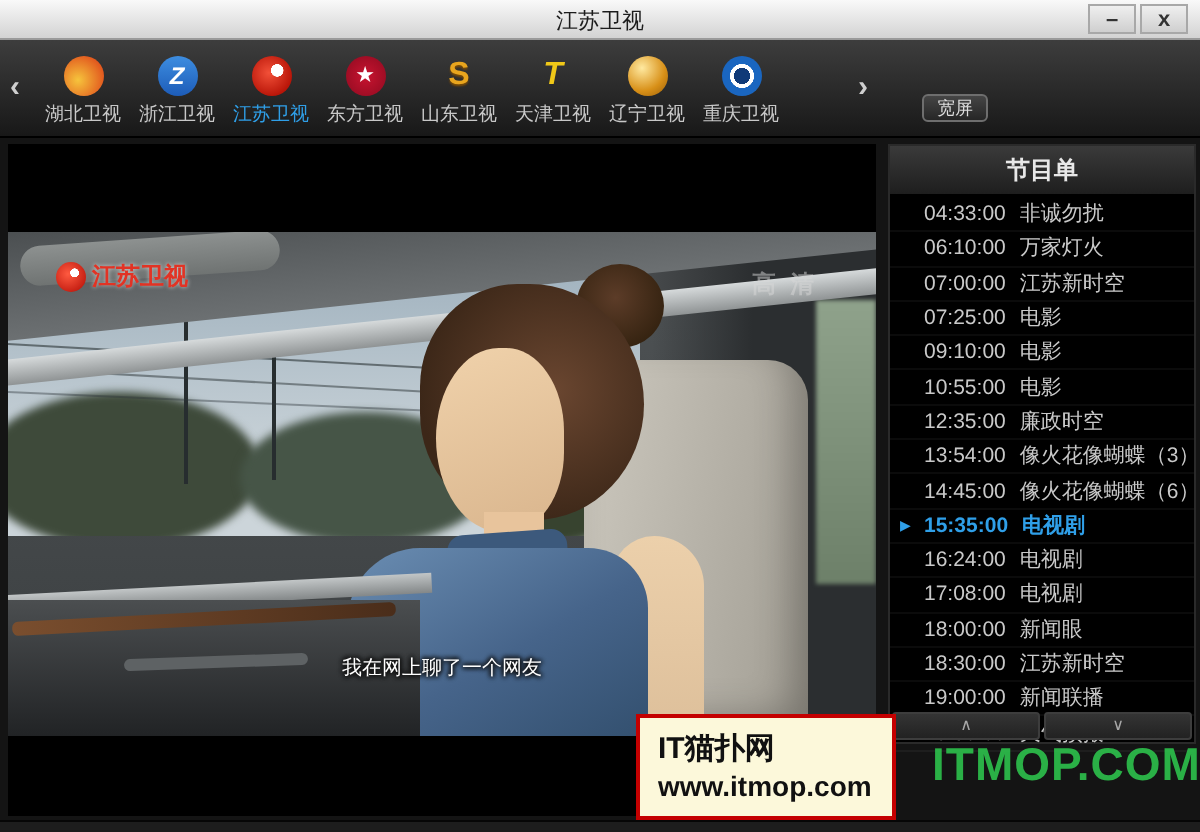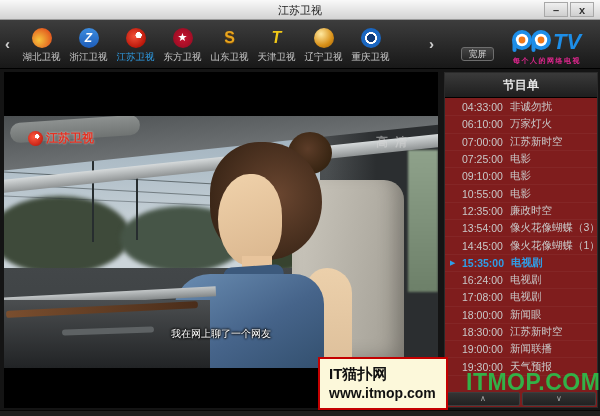--- a/index.html
+++ b/index.html
@@ -108,22 +108,22 @@
                radial-gradient(circle at 40% 40%, #ff5a40, #c41e12 75%); }
   .jstv-text { font-size:12px; font-weight:bold; color:#e23324;
     text-shadow:0 0 2px rgba(255,255,255,.65); }
   .hd-badge { position:absolute; right:24px; top:18px; font-size:12px; font-weight:bold;
     color:rgba(215,215,215,.5); letter-spacing:7px; }
   .subtitle { position:absolute; left:0; right:0; top:211px; text-align:center;
     font-size:10px; color:#fff;
     text-shadow:-1px 0 2px #111, 1px 0 2px #111, 0 -1px 2px #111, 0 1px 2px #111; }
 
   
-  .panel { position:absolute; left:444px; top:3px; width:154px; height:336px;
-    background:#7f1d1d; border:1px solid #2a2a2a; }
+  .panel { position:absolute; left:444px; top:3px; width:154px; height:300px;
+    background:#000000; border:1px solid #2a2a2a; }
   .panel-header { height:25px; background:linear-gradient(#3a3a3a,#1e1e1e);
     border-bottom:1px solid #000; text-align:center; line-height:25px;
     font-size:12px; font-weight:bold; color:#e8e8e8; }
   .rows { position:absolute; left:0; top:26px; width:152px; height:294px; overflow:hidden; }
   .prow { position:relative; height:17.3px; display:flex; align-items:center;
     padding-left:17px; border-bottom:1px solid rgba(255,255,255,.045);
     font-size:10.5px; color:#c9c9c9; white-space:nowrap;text-align:center; }
   .prow .mark { position:absolute; left:5px; font-size:7px; color:#2f9fe8; display:none; }
   .prow.current { color:#2f9fe8; font-weight:bold; }
   .prow.current .mark { display:block; }
@@ -195,34 +195,20 @@
     <span class="lbl">辽宁卫视</span>
   </div>
 
   <div class="tab">
     <span class="icon ic-chongqing"></span>
     <span class="lbl">重庆卫视</span>
   </div>
 </div>
     <div class="scroll-arrow right">›</div>
     <div class="widescreen-btn">宽屏</div>
-    <div class="pptv">
-      <svg width="84" height="30" viewBox="0 0 84 30">
-        <circle cx="11" cy="14" r="10" fill="#1d8ee8"></circle>
-        <circle cx="11" cy="14" r="6.2" fill="#ffffff"></circle>
-        <circle cx="11" cy="14" r="3.4" fill="#f07818"></circle>
-        <rect x="1.5" y="14" width="4" height="12" rx="2" fill="#1d8ee8"></rect>
-        <circle cx="30" cy="14" r="10" fill="#1d8ee8"></circle>
-        <circle cx="30" cy="14" r="6.2" fill="#ffffff"></circle>
-        <circle cx="30" cy="14" r="3.4" fill="#f07818"></circle>
-        <rect x="20.5" y="14" width="4" height="12" rx="2" fill="#1d8ee8"></rect>
-        <text x="42" y="23" font-size="22" font-style="italic" font-weight="bold" font-family="Liberation Sans, sans-serif" fill="#1d8ee8">TV</text>
-      </svg>
-      <div class="pptv-tagline">每个人的网络电视</div>
-    </div>
   </div>
 
   <div class="content">
 
     <div class="player">
       <div class="picture">
         <div class="scene-el roof-top"></div>
         <div class="scene-el sky">
           <div class="tree t1"></div>
           <div class="tree t2"></div>
@@ -310,21 +296,21 @@
 
   <div class="prow">
 
     <span class="ptime">13:54:00</span>
     <span class="pname">像火花像蝴蝶（3）</span>
   </div>
 
   <div class="prow">
 
     <span class="ptime">14:45:00</span>
-    <span class="pname">像火花像蝴蝶（1）</span>
+    <span class="pname">像火花像蝴蝶（6）</span>
   </div>
 
   <div class="prow current">
     <span class="mark">▶</span>
     <span class="ptime">15:35:00</span>
     <span class="pname">电视剧</span>
   </div>
 
   <div class="prow">
 

